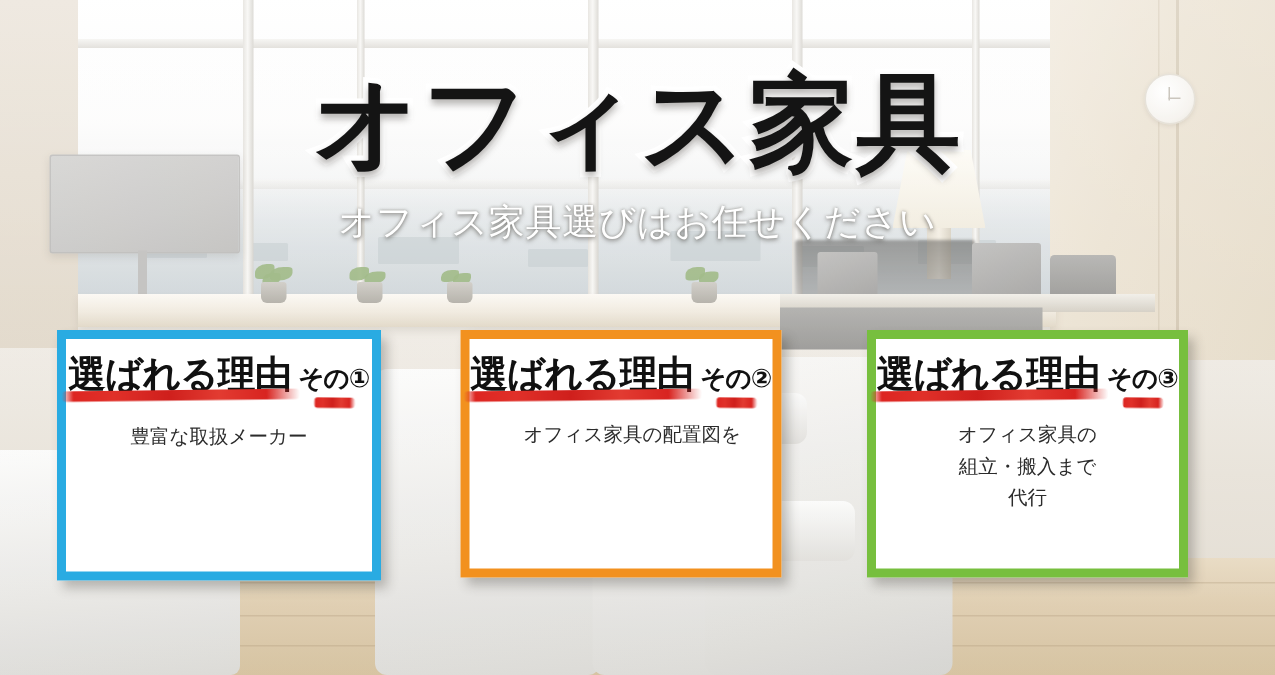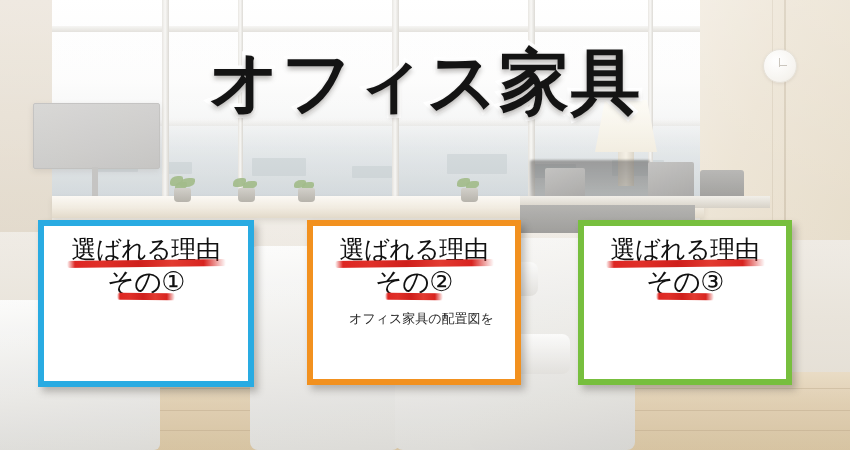--- a/index.html
+++ b/index.html
@@ -197,24 +197,24 @@
   }
   .card.c1{left:38px;top:220px;width:216px;height:167px;border:6px solid #29abe2;}
   .card.c2{left:307px;top:220px;width:214px;height:165px;border:6px solid #f2911f;}
   .card.c3{left:578px;top:220px;width:214px;height:165px;border:6px solid #77bf3e;}
 
   .card-inner{position:relative;width:100%;height:100%;text-align:center;}
 
   .reason-line{
     position:relative;display:inline-block;
     font-family:"DejaVu Sans","Liberation Sans",sans-serif;
-    font-weight:400;color:#111;
+    font-weight:700;color:#111;
   }
   .reason-1{font-size:25px;line-height:29px;margin-top:9px;letter-spacing:-.5px;}
-  .reason-2{font-size:27px;line-height:29px;margin-top:3px;letter-spacing:-.5px;}
+  .reason-2{font-size:17px;line-height:29px;margin-top:3px;letter-spacing:-.5px;}
 
   
   .marker{
     position:absolute;left:-5px;right:-5px;height:7px;
     background:
       linear-gradient(90deg,rgba(221,38,34,0) 0%,#dd2622 5%,#e03029 22%,#cf1f1c 45%,#e23b31 66%,#d82420 86%,rgba(216,36,32,0) 100%);
     border-radius:3px;
     transform:rotate(-.7deg);
     filter:blur(.25px);
   }
@@ -316,43 +316,50 @@
     </div>
     <div class="sofa s5"></div>
     <div class="sofa s1"></div>
 
     <div class="photo-wash"></div>
   </div>
 
   <div class="headline-wrap">
     <span class="headline">オフィス家具</span>
   </div>
+  <div class="subhead">オフィス家具選びはお任せください</div>
 
   <div class="cards">
 
     <div class="card c1" style="border-color: rgb(41, 171, 226);">
       <div class="card-inner">
         <div class="reason-line reason-1">選ばれる理由<span class="marker m1"></span></div>
         <div class="reason-line reason-2">その①<span class="marker m2"></span></div>
         <div class="card-body">
+          <div>豊富な取扱メーカー</div>
         </div>
       </div>
     </div>
 
     <div class="card c2" style="border-color: rgb(242, 145, 31);">
       <div class="card-inner">
         <div class="reason-line reason-1">選ばれる理由<span class="marker m1"></span></div>
         <div class="reason-line reason-2">その②<span class="marker m2"></span></div>
         <div class="card-body">
           <div>オフィス家具の配置図を</div>
         </div>
       </div>
     </div>
 
     <div class="card c3" style="border-color: rgb(119, 191, 62);">
       <div class="card-inner">
         <div class="reason-line reason-1">選ばれる理由<span class="marker m1"></span></div>
         <div class="reason-line reason-2">その③<span class="marker m2"></span></div>
+        <div class="card-body">
+          <div>オフィス家具の</div>
+          <div>組立・搬入まで</div>
+          <div>代行</div>
+        </div>
       </div>
     </div>
 
   </div>
 </div>
 
 </body></html>

